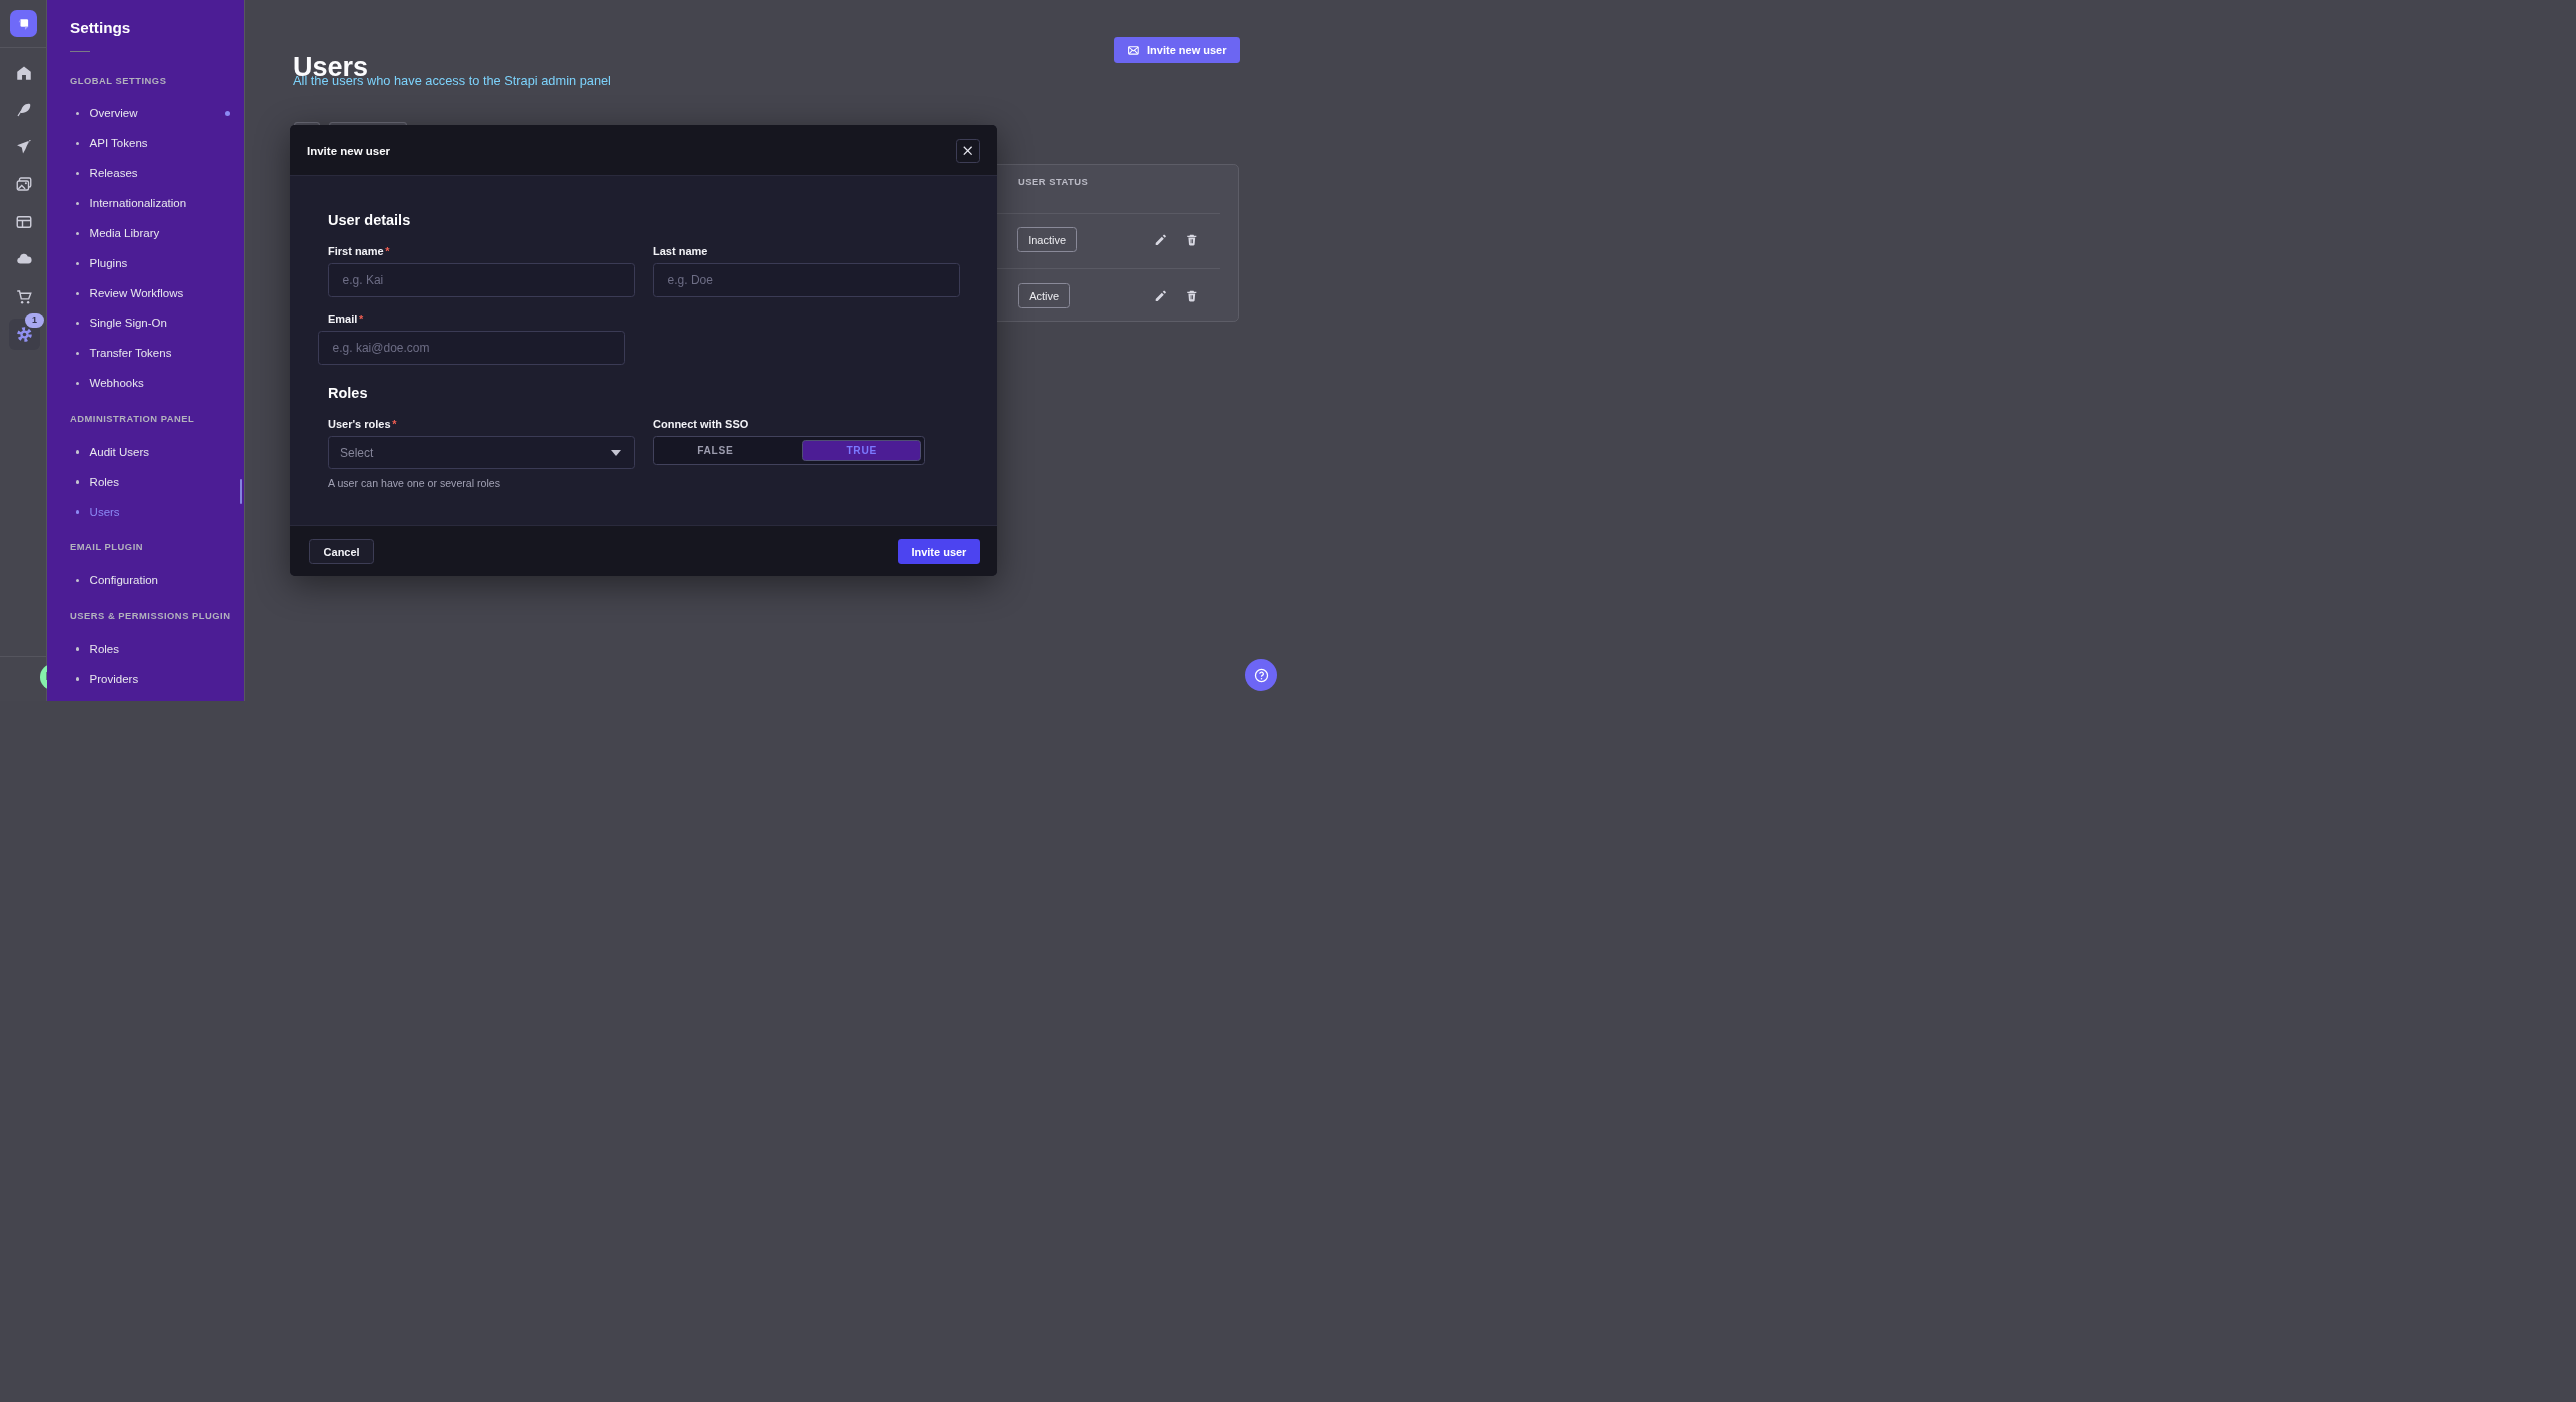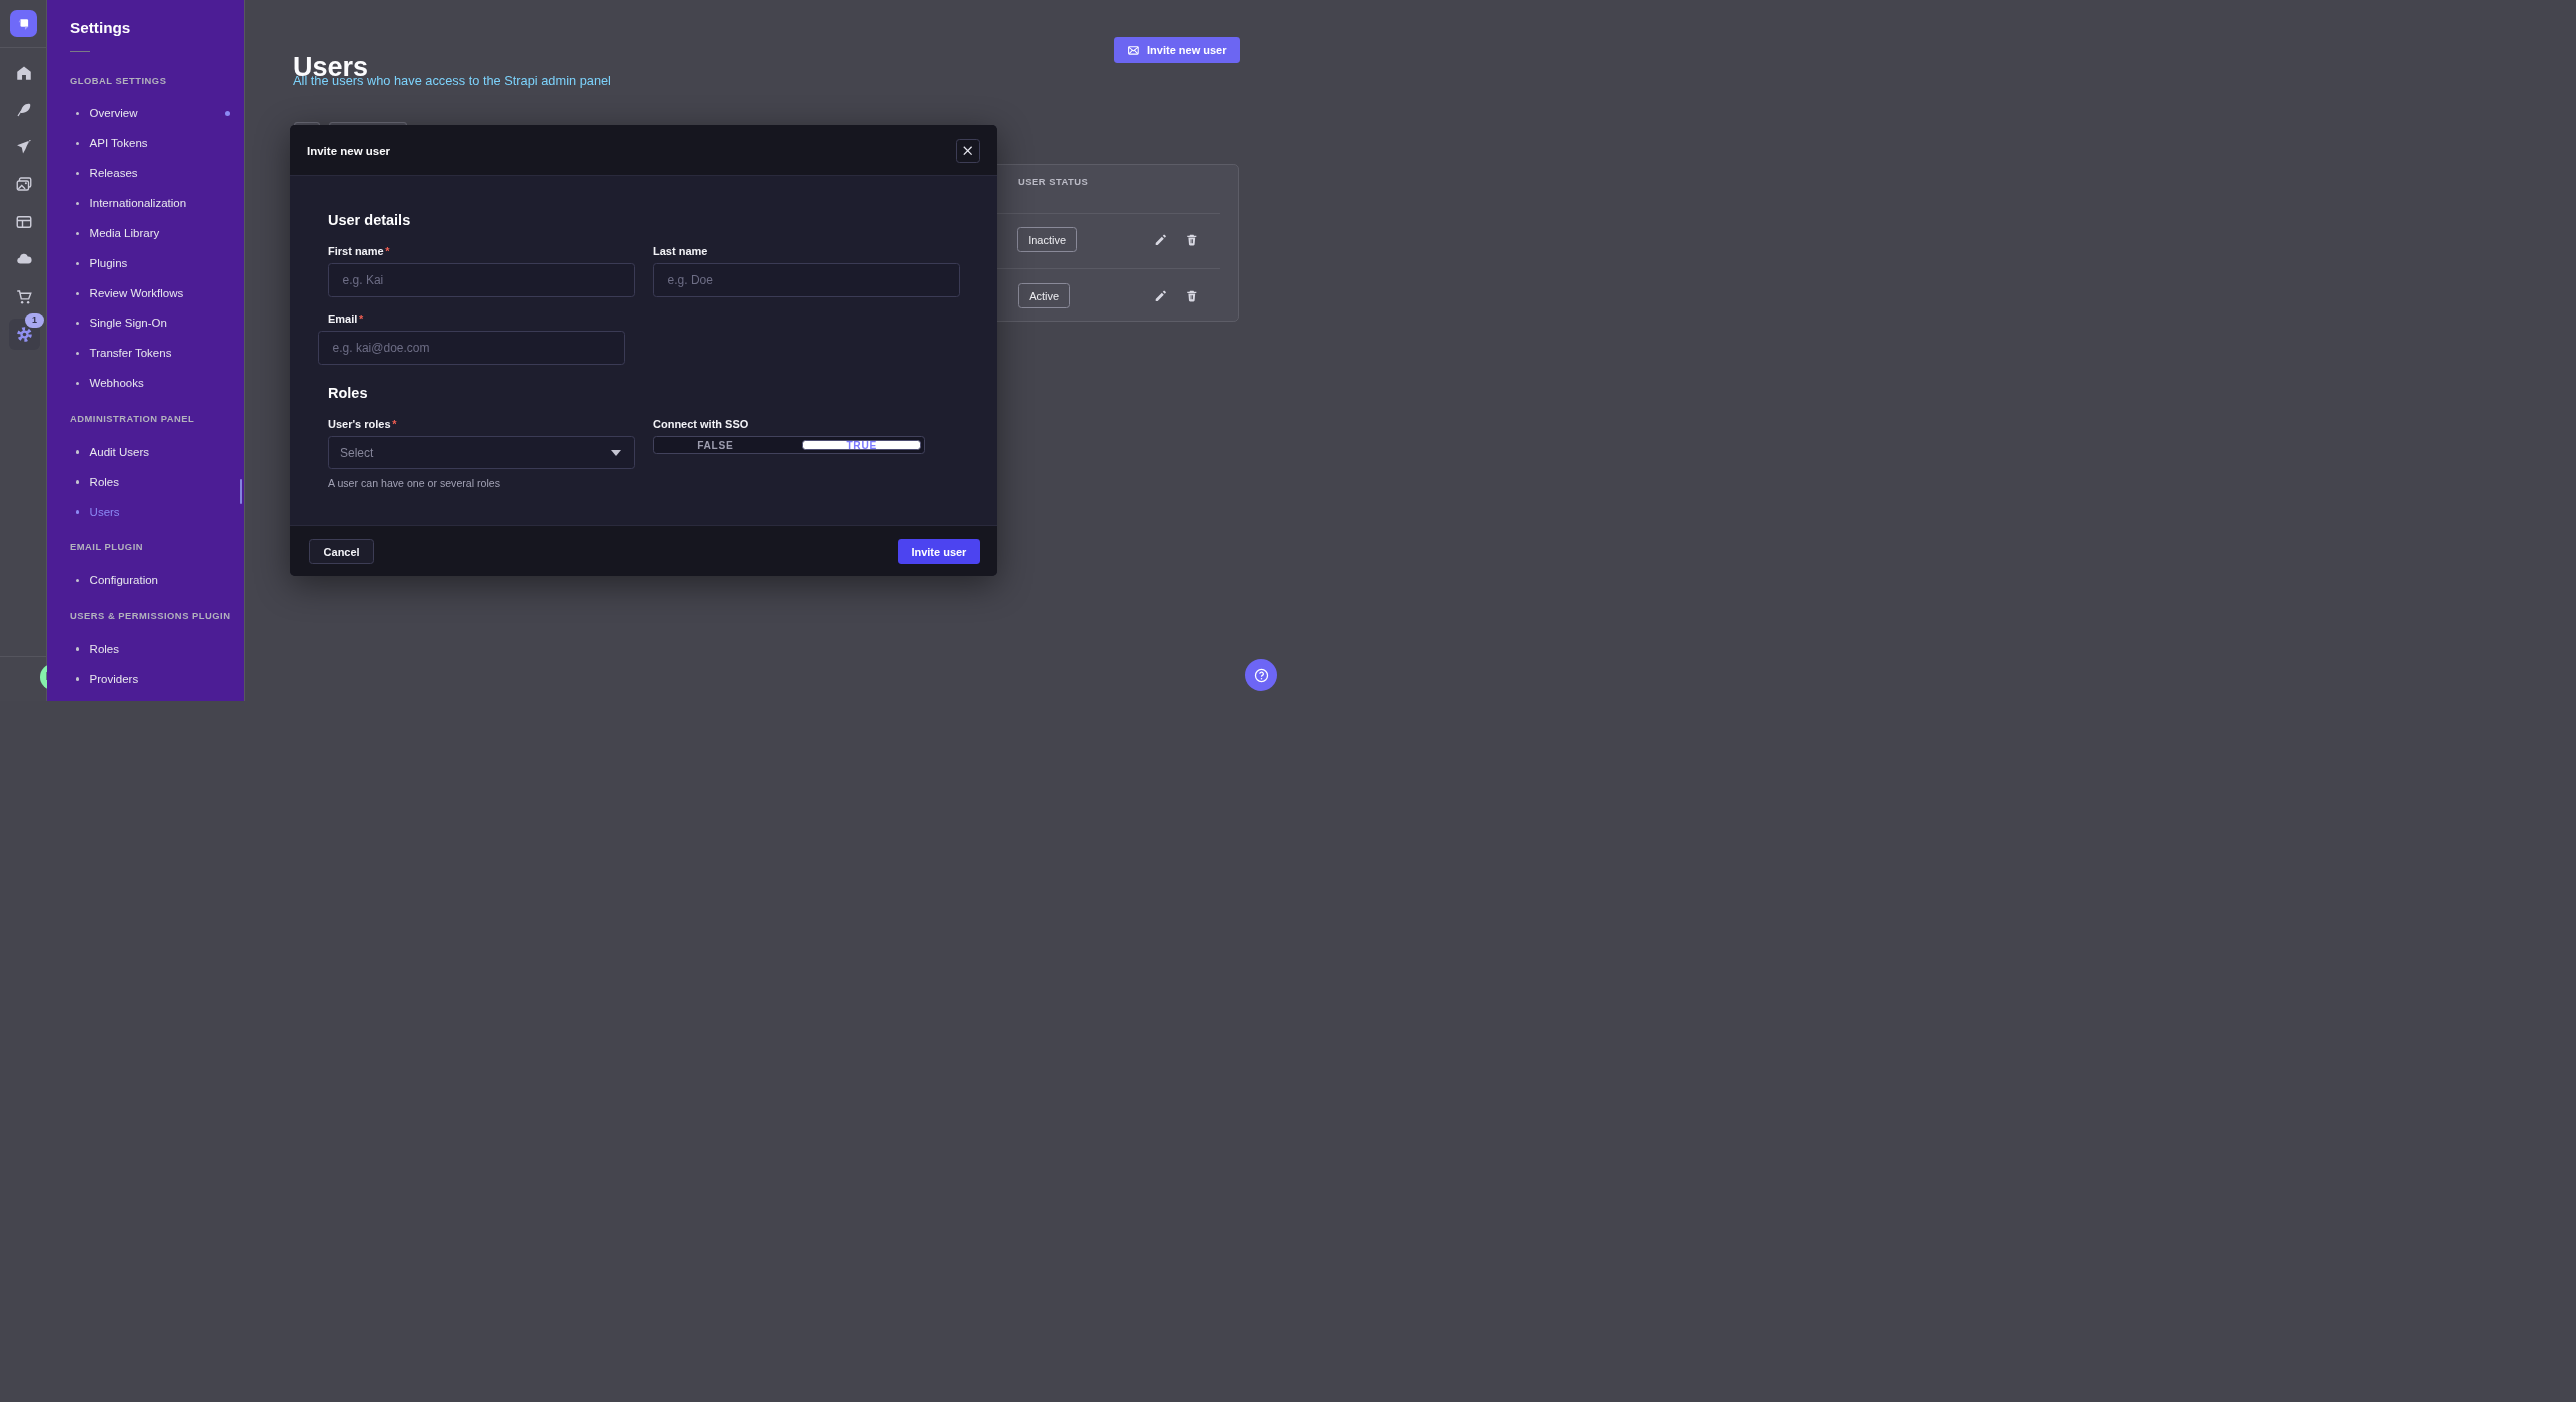--- a/index.html
+++ b/index.html
@@ -61,23 +61,23 @@
   .modal-close svg{width:9.4px;height:9.4px;}
   .sec-h{position:absolute;font-size:14.5px;font-weight:bold;color:#fdfdfe;}
   .f-label{position:absolute;font-size:11px;font-weight:bold;color:#f3f3f7;}
   .req::after{content:"*";color:#ee5e52;margin-left:1.7px;}
   .f-input{position:absolute;height:34px;background:#1b1b2b;border:0.9px solid #3b3b55;border-radius:3.4px;color:#e8e8ef;font-size:12px;padding:0 13.6px;outline:none;}
   .f-input::placeholder{color:#6d6d85;}
   .select{position:absolute;height:33px;background:#1b1b2b;border:0.9px solid #3b3b55;border-radius:3.4px;display:flex;align-items:center;padding:0 11px;cursor:pointer;}
   .select .ph{font-size:12px;color:#86869a;}
   .select .caret{position:absolute;right:12.8px;width:0;height:0;border-left:5.1px solid transparent;border-right:5.1px solid transparent;border-top:6px solid #c5c5d2;}
   .helper{position:absolute;font-size:10.6px;color:#a2a2b5;}
-  .sso{position:absolute;left:363px;top:311px;width:272px;height:18px;background:#161624;border:0.9px solid #42425c;border-radius:3.4px;display:flex;padding:2.6px;justify-content:space-between;}
+  .sso{position:absolute;left:363px;top:311px;width:272px;height:29px;background:#161624;border:0.9px solid #42425c;border-radius:3.4px;display:flex;padding:2.6px;justify-content:space-between;}
   .sso-opt{flex:1;display:flex;align-items:center;justify-content:center;font-size:10.2px;font-weight:bold;letter-spacing:0.7px;color:#9d9daf;border-radius:3.4px;cursor:pointer;}
-  .sso-opt.sel{border:0.9px solid #4f4f73;background:#ffffff;color:#7b79ff;margin-left:28px;}
+  .sso-opt.sel{border:0.9px solid #4f4f73;background:#4c1d95;color:#7b79ff;margin-left:28px;}
   .modal-foot{position:absolute;left:0;bottom:0;width:100%;height:51px;background:#16161f;border-top:0.9px solid #2a2a3c;border-radius:0 0 5.1px 5.1px;}
   .btn-cancel{position:absolute;left:19px;top:12.8px;height:25.6px;padding:0 13.6px;background:#1d1d2b;border:0.9px solid #3d3d55;border-radius:3.4px;color:#f3f3f7;font-size:11px;font-weight:bold;cursor:pointer;}
   .btn-submit{position:absolute;right:17px;top:12.8px;height:25.6px;padding:0 13.6px;background:#4c44f0;border:none;border-radius:3.4px;color:#fff;font-size:11px;font-weight:bold;cursor:pointer;}
 </style>
 </head>
 <body>
 
 <div id="app">
 
   <div id="rail">

